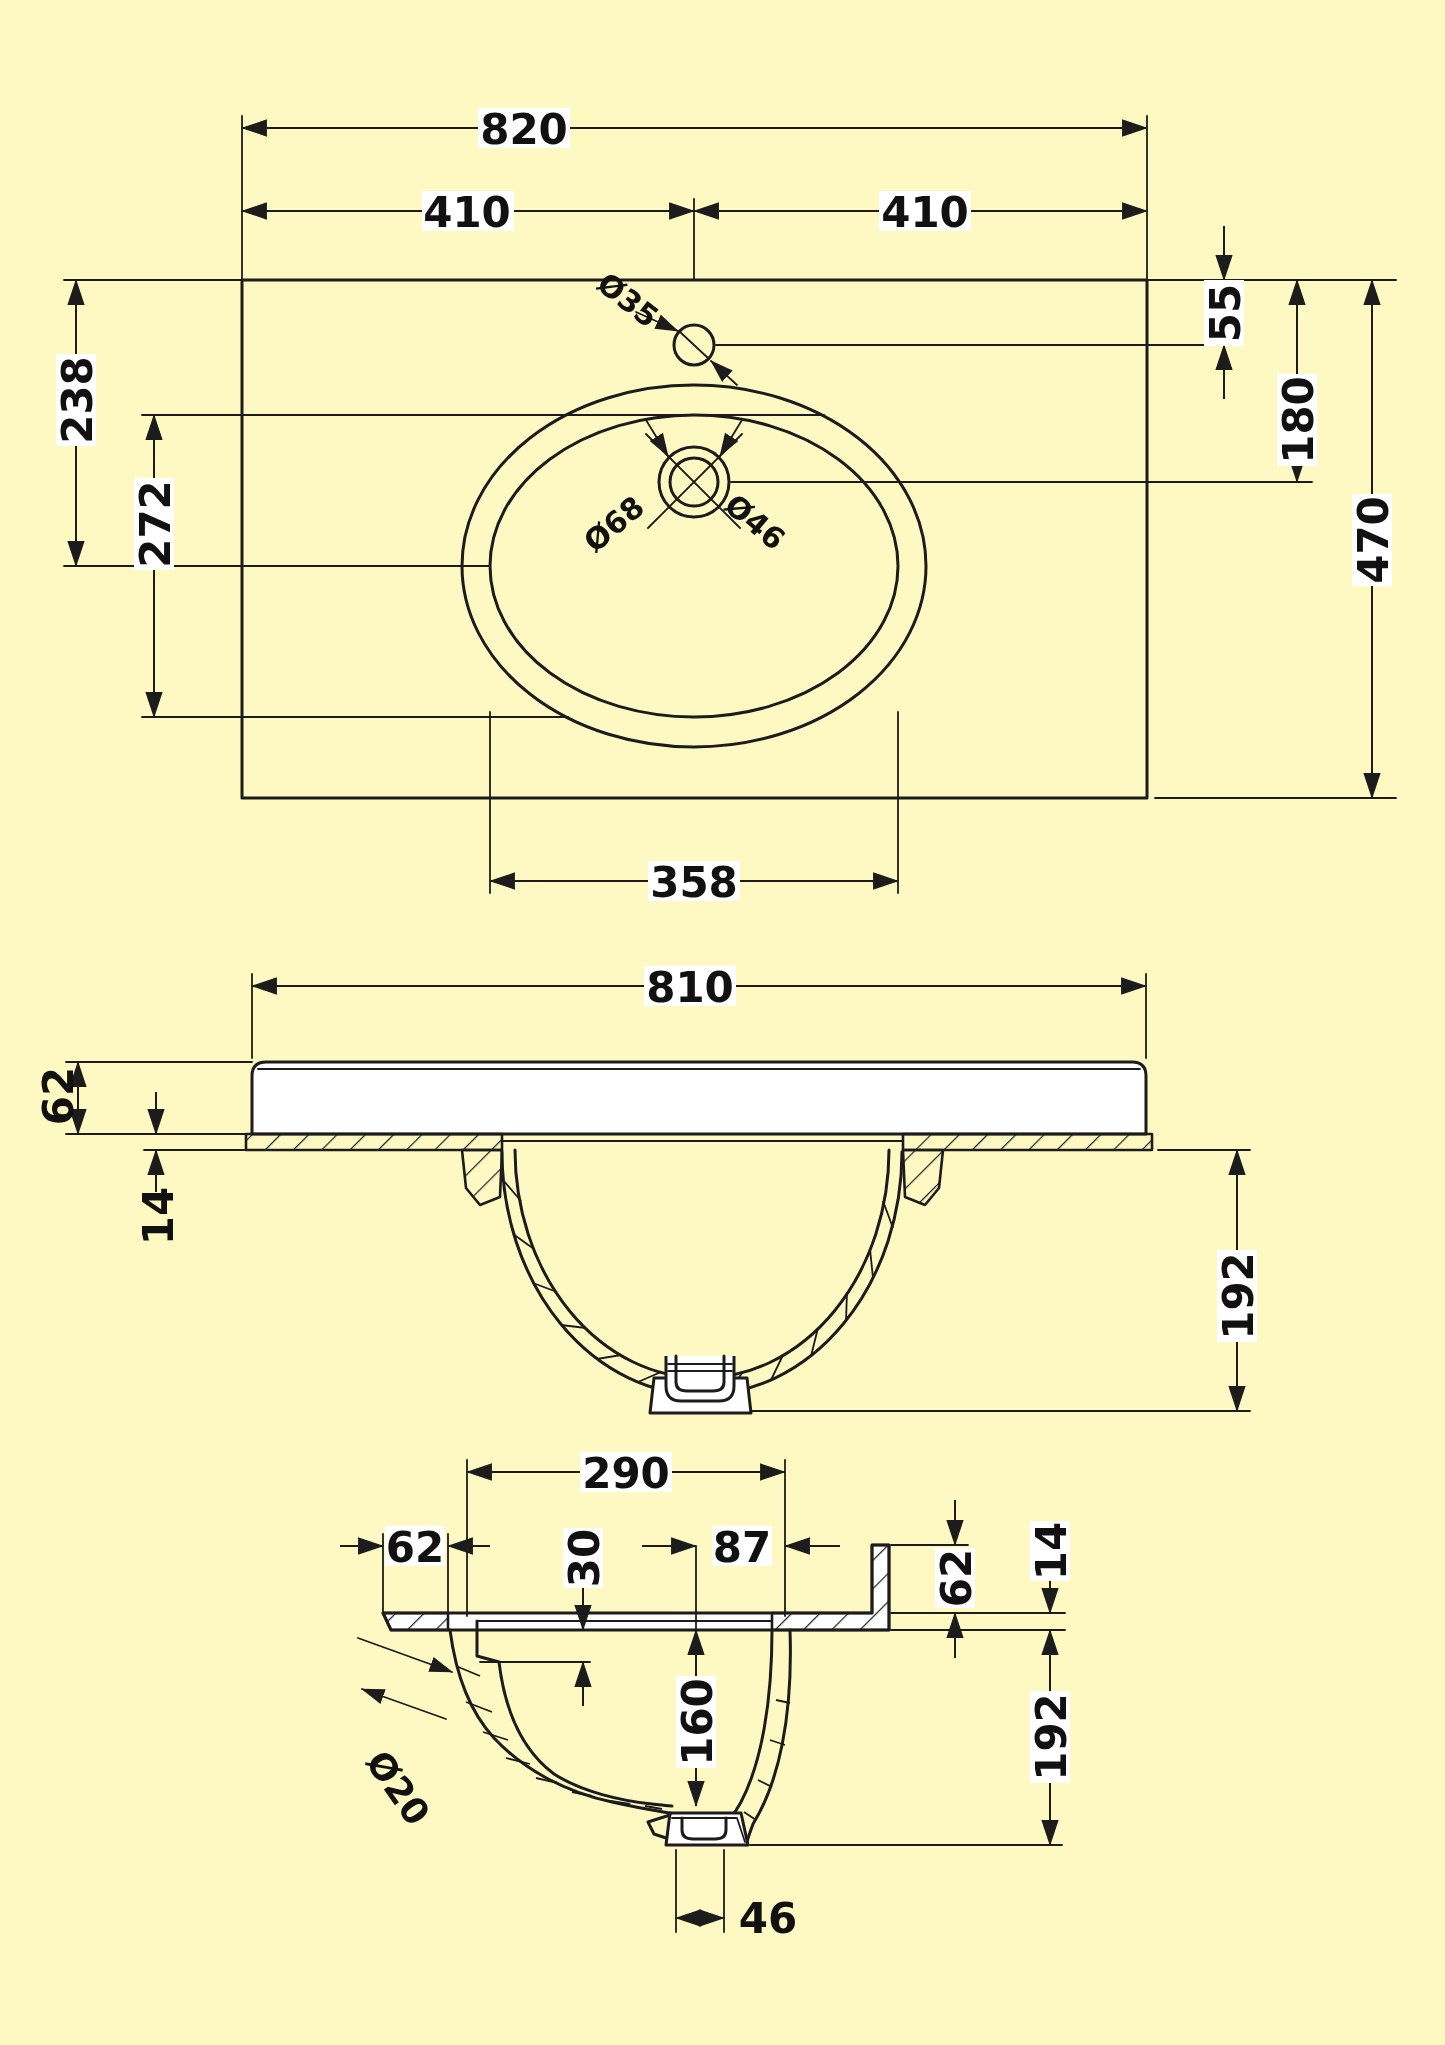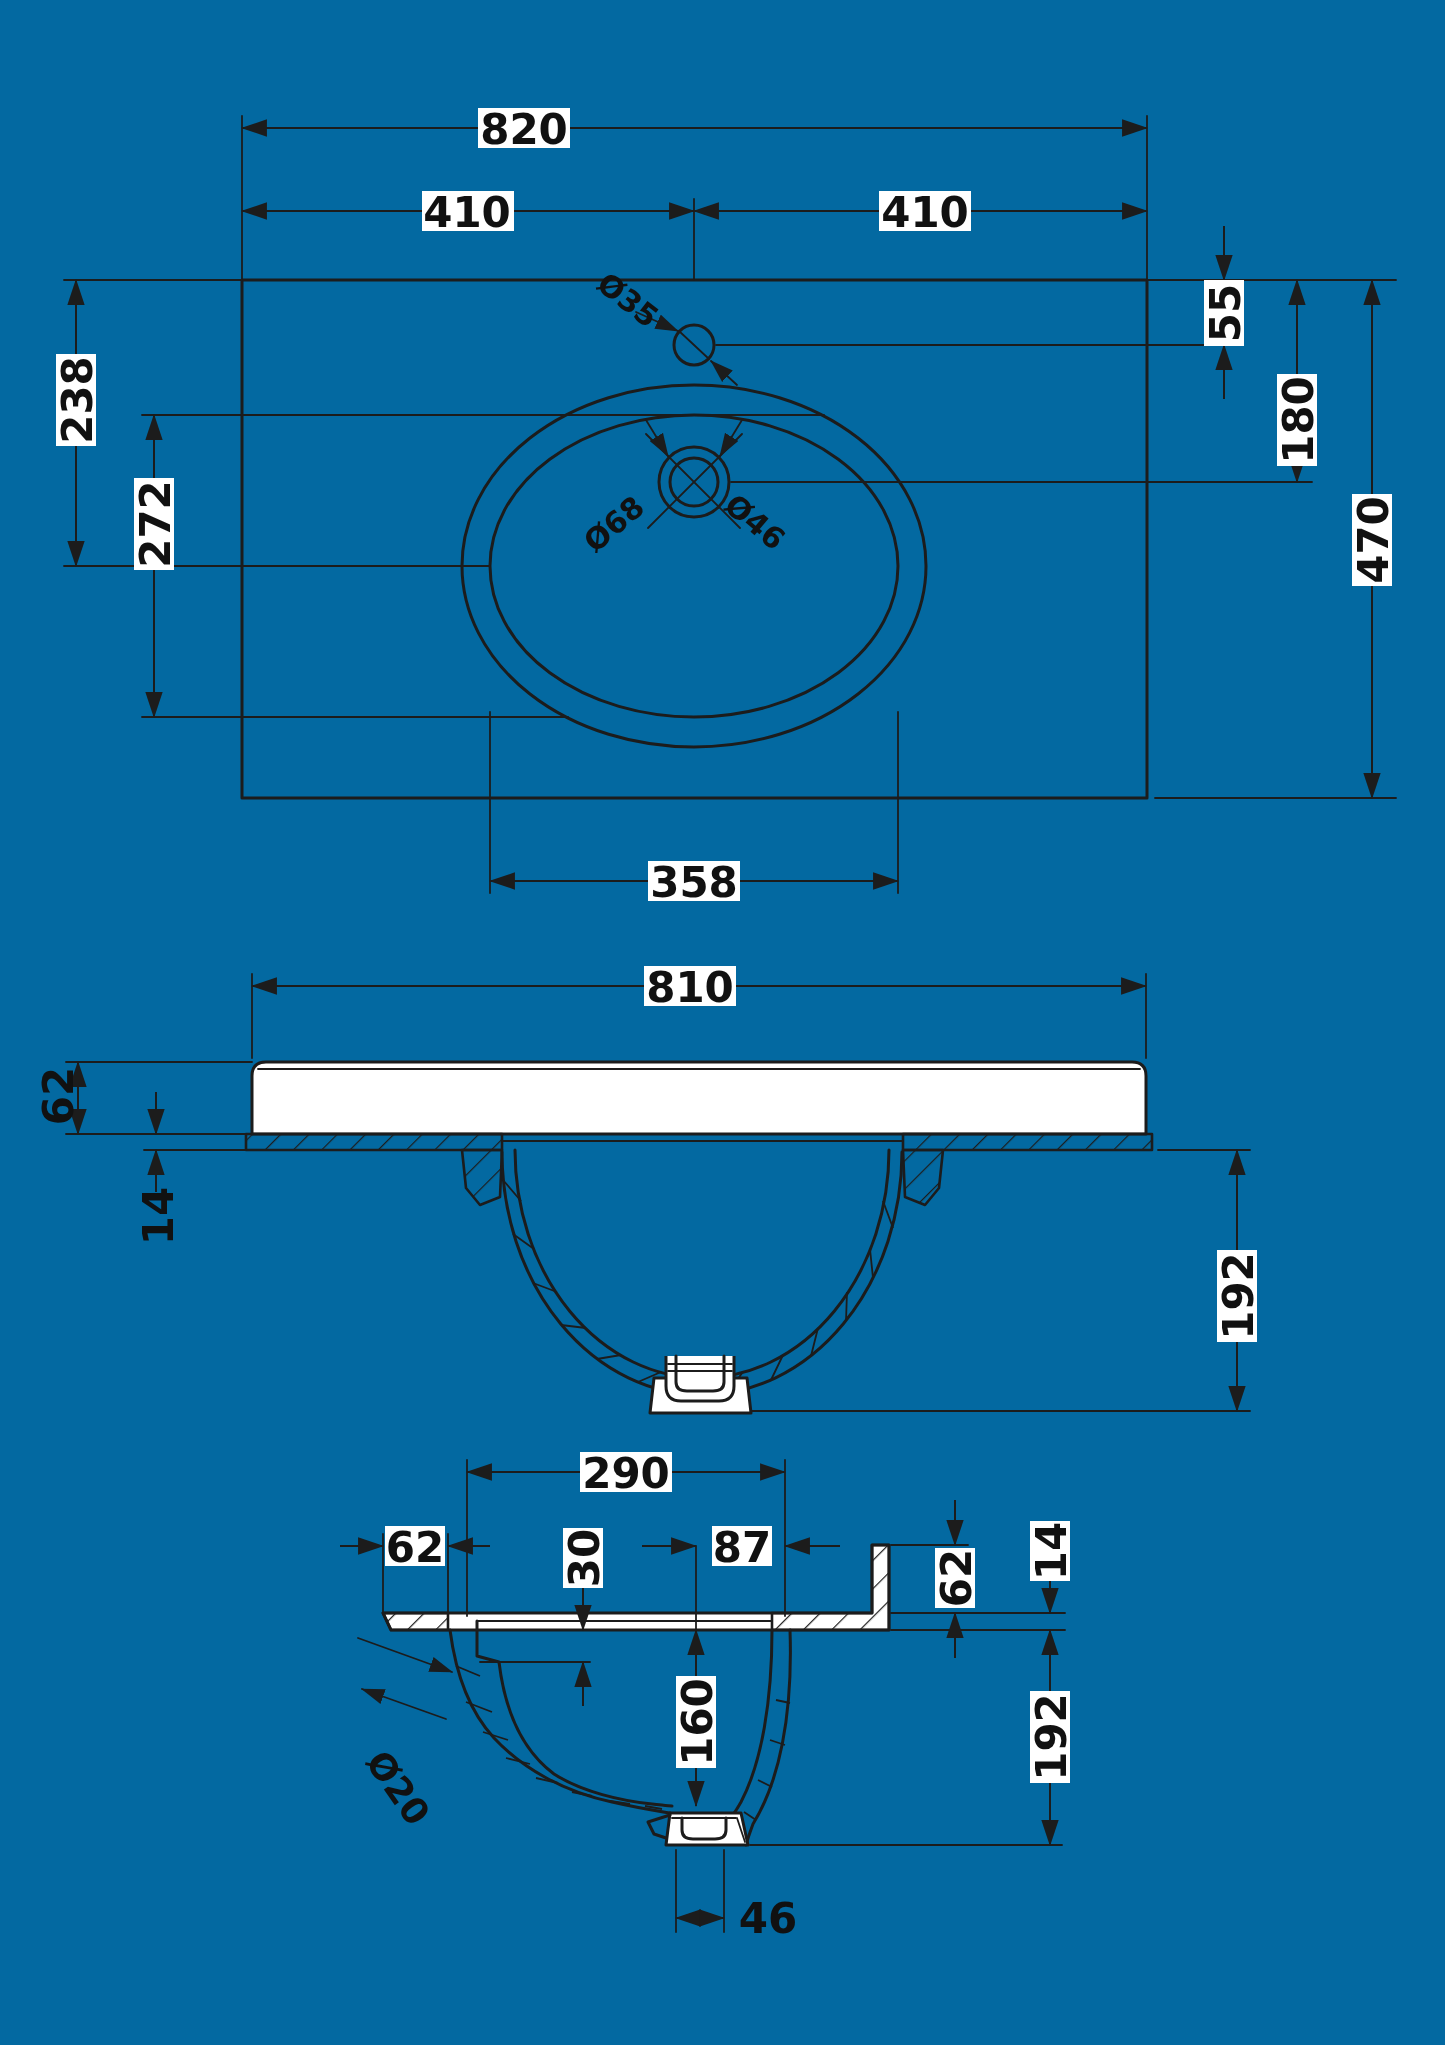--- a/index.html
+++ b/index.html
@@ -1,16 +1,16 @@
 <!DOCTYPE html>
 <html><head>
 <meta charset="utf-8">
 <style>
   html,body{margin:0;padding:0;background:#fff;}
-  .sheet{position:relative;width:1445px;height:2045px;background:#0369a1;overflow:hidden;
+  .sheet{position:relative;width:1445px;height:2045px;background:#fef9c3;overflow:hidden;
          font-family:"DejaVu Sans","Liberation Sans",sans-serif;}
   svg{display:block}
   .outline{fill:none;stroke:#1c1c1c;stroke-width:3;stroke-linejoin:round;stroke-linecap:round}
   .thin{fill:none;stroke:#1c1c1c;stroke-width:1.8;stroke-linecap:round}
   .dim{fill:none;stroke:#1c1c1c;stroke-width:2}
   .tick{fill:none;stroke:#1c1c1c;stroke-width:1.8}
   .whitefill{fill:#fff;stroke:#1c1c1c;stroke-width:3;stroke-linejoin:round}
   .hatchfill{fill:url(#h45);stroke:#1c1c1c;stroke-width:2.6;stroke-linejoin:round}
   text{fill:#111;font-weight:bold;font-size:42px;text-anchor:middle;dominant-baseline:central;}
   text.small{font-size:30px}

